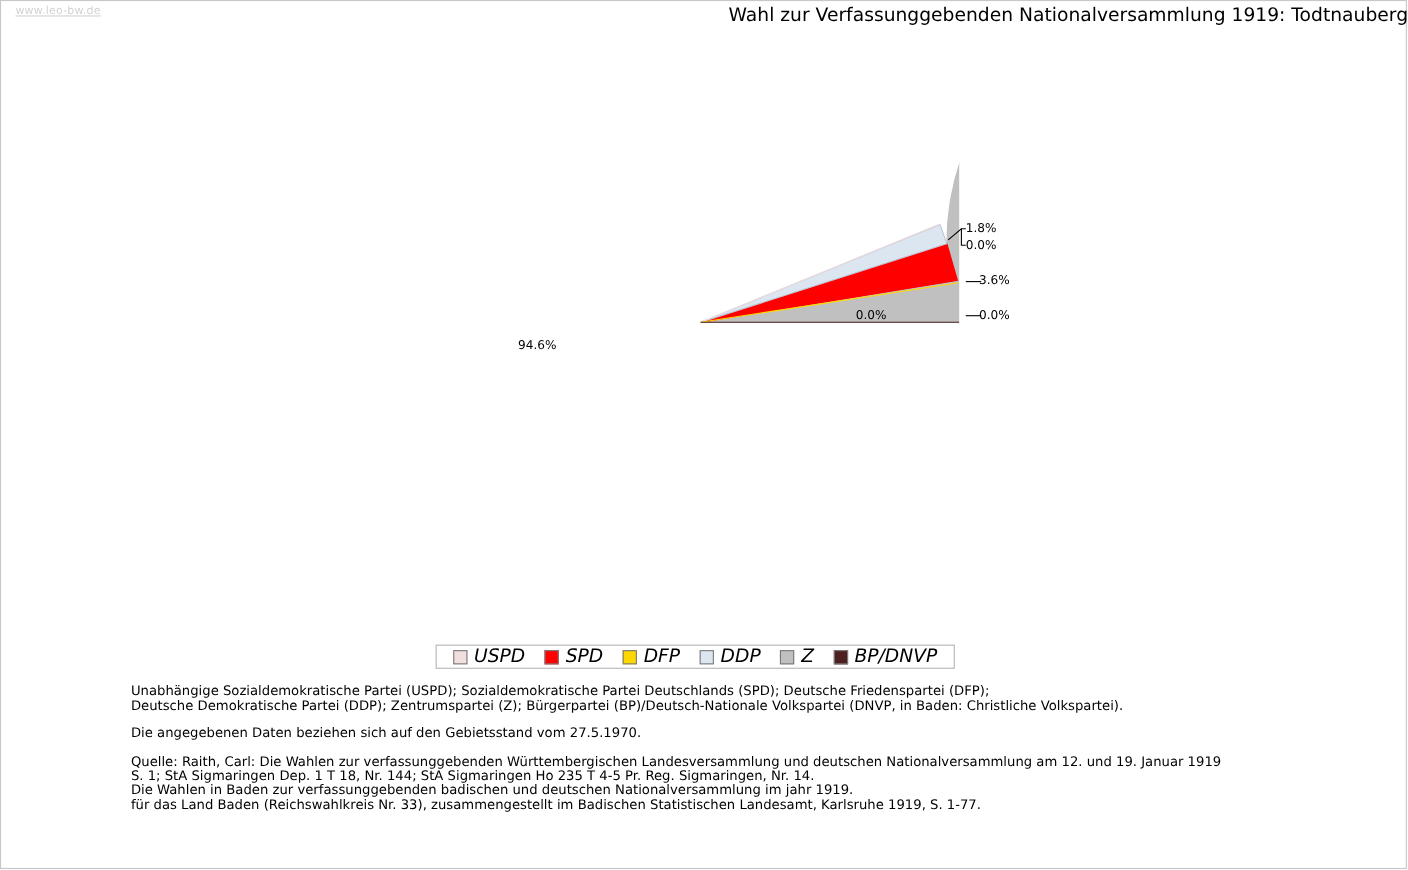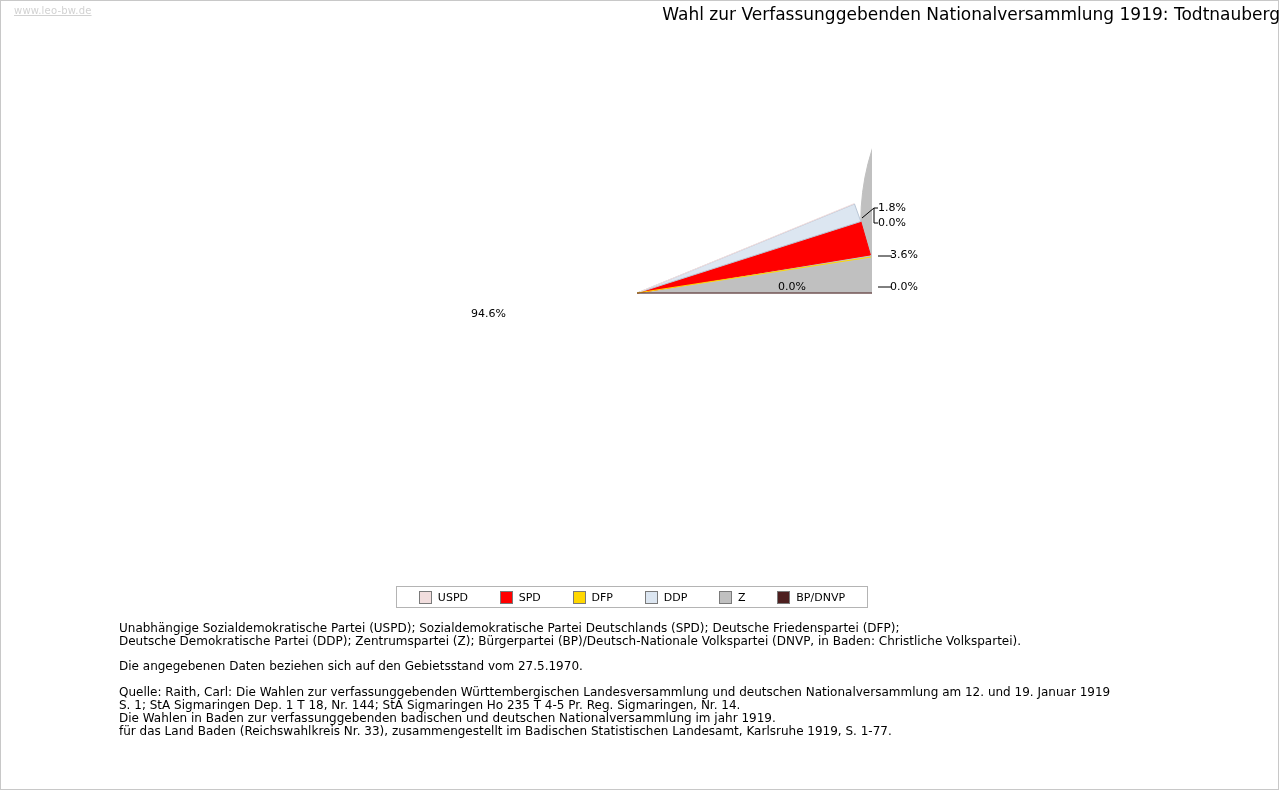--- a/index.html
+++ b/index.html
@@ -75,22 +75,24 @@
     border: 1px solid #b4b4b4;
     background: #ffffff;
     box-sizing: border-box;
     display: flex;
     align-items: center;
     justify-content: space-around;
     padding: 0 6px;
   }
   .legend-item {
     display: flex;
+    align-items: center;
     gap: 6px;
-    font-size: 11px;
+    font-size: 17px;
+    font-style: italic;
   }
   .legend-swatch {
     width: 13px;
     height: 13px;
     border: 1px solid #7a7a7a;
     box-sizing: border-box;
     display: inline-block;
   }
   .footnotes {
     position: absolute;

